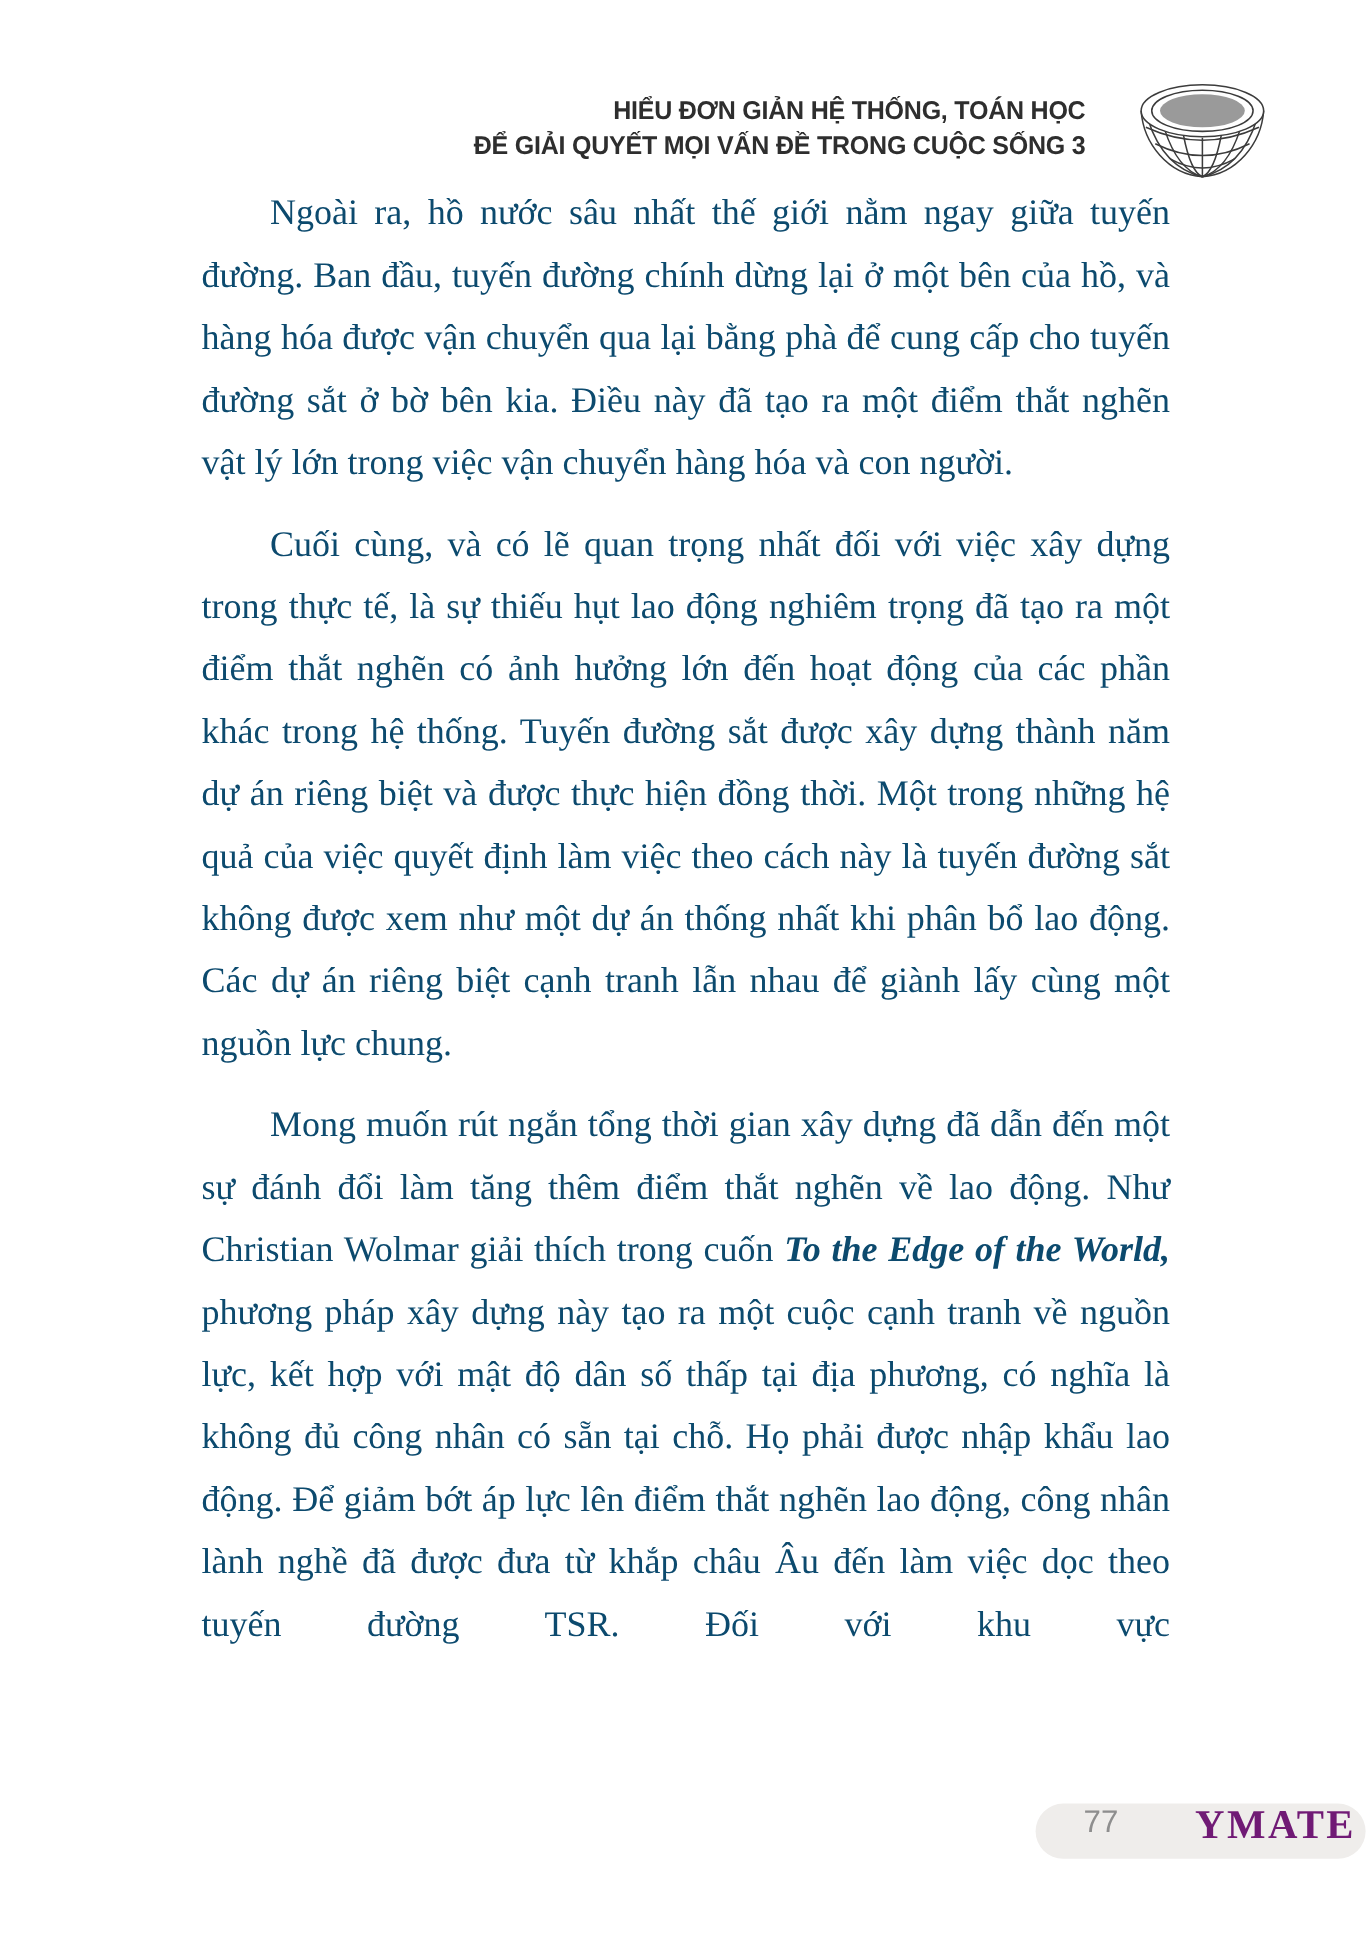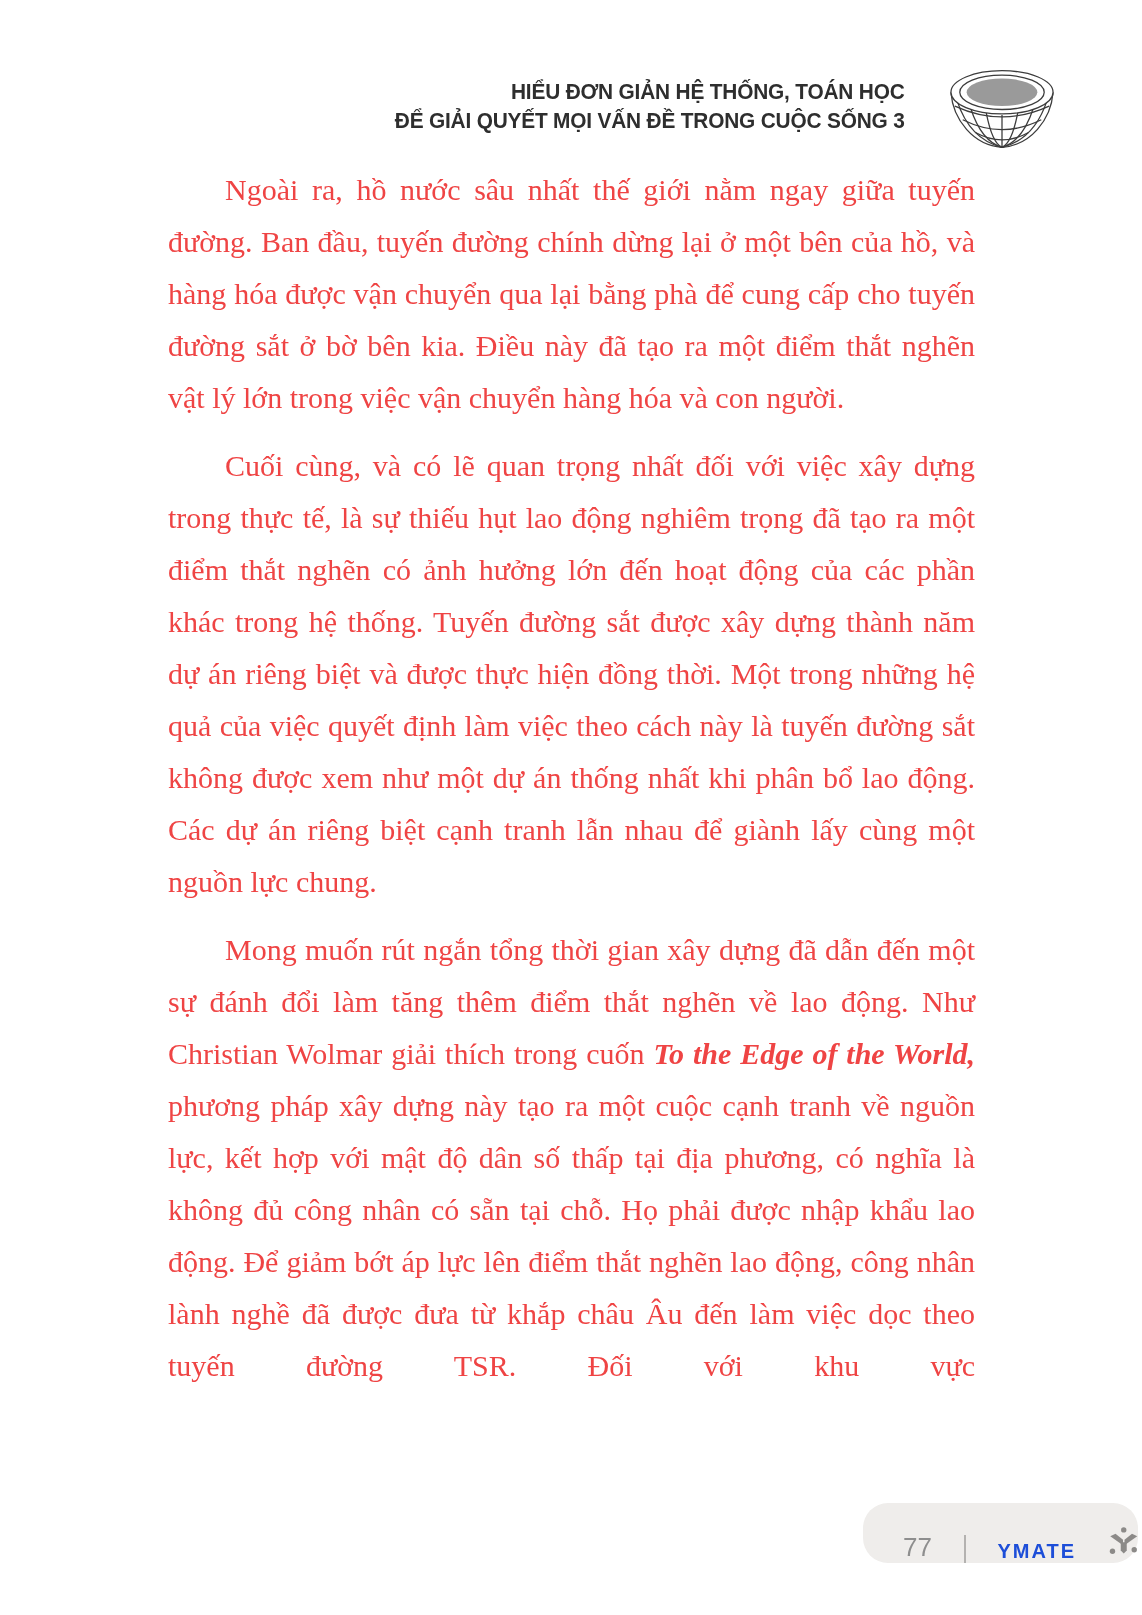--- a/index.html
+++ b/index.html
@@ -34,64 +34,65 @@
     top: 68px;
     width: 108px;
     height: 82px;
   }
 
   
   .body-text {
     position: absolute;
     left: 168px;
     right: 167px;
-    top: 164px;
-    color: #ef4444;
+    top: 152px;
+    color: #0c4a6e;
     font-size: 30px;
     line-height: 52px;
     text-align: justify;
   }
   .body-text p {
     margin: 0 0 16px 0;
     text-indent: 57px;
   }
   .body-text p.continued { text-align-last: justify; }
   .body-text em { font-style: italic; font-weight: bold; }
 
   
   .footer-pill {
     position: absolute;
     left: 863px;
     right: 4px;
     top: 1503px;
-    height: 60px;
+    height: 46px;
     background: #efedeb;
     border-radius: 25px;
     display: flex;
-    align-items: flex-end;
+    align-items: flex-start;
     padding-left: 40px;
     box-sizing: border-box;
     gap: 32px;
     font-family: "Liberation Sans", sans-serif;
   }
   .page-number {
     font-size: 26px;
     color: #8e8e8e;
     font-weight: 400;
   }
   .footer-separator {
     width: 2px;
     height: 28px;
     background: #b4b2b0;
   }
   .brand-name {
-    font-size: 20px;
+    font-size: 34px;
     font-weight: 700;
     letter-spacing: 2px;
-    color: #1d4ed8;
+    color: #701a75;
+    font-family: Liberation Serif, serif;
   }
   .brand-logo { width: 38px; height: 40px; }
 </style>
 </head>
 <body>
 
 <div class="page">
 
   <div class="running-header">
     <div>HIỂU ĐƠN GIẢN HỆ THỐNG, TOÁN HỌC</div>

